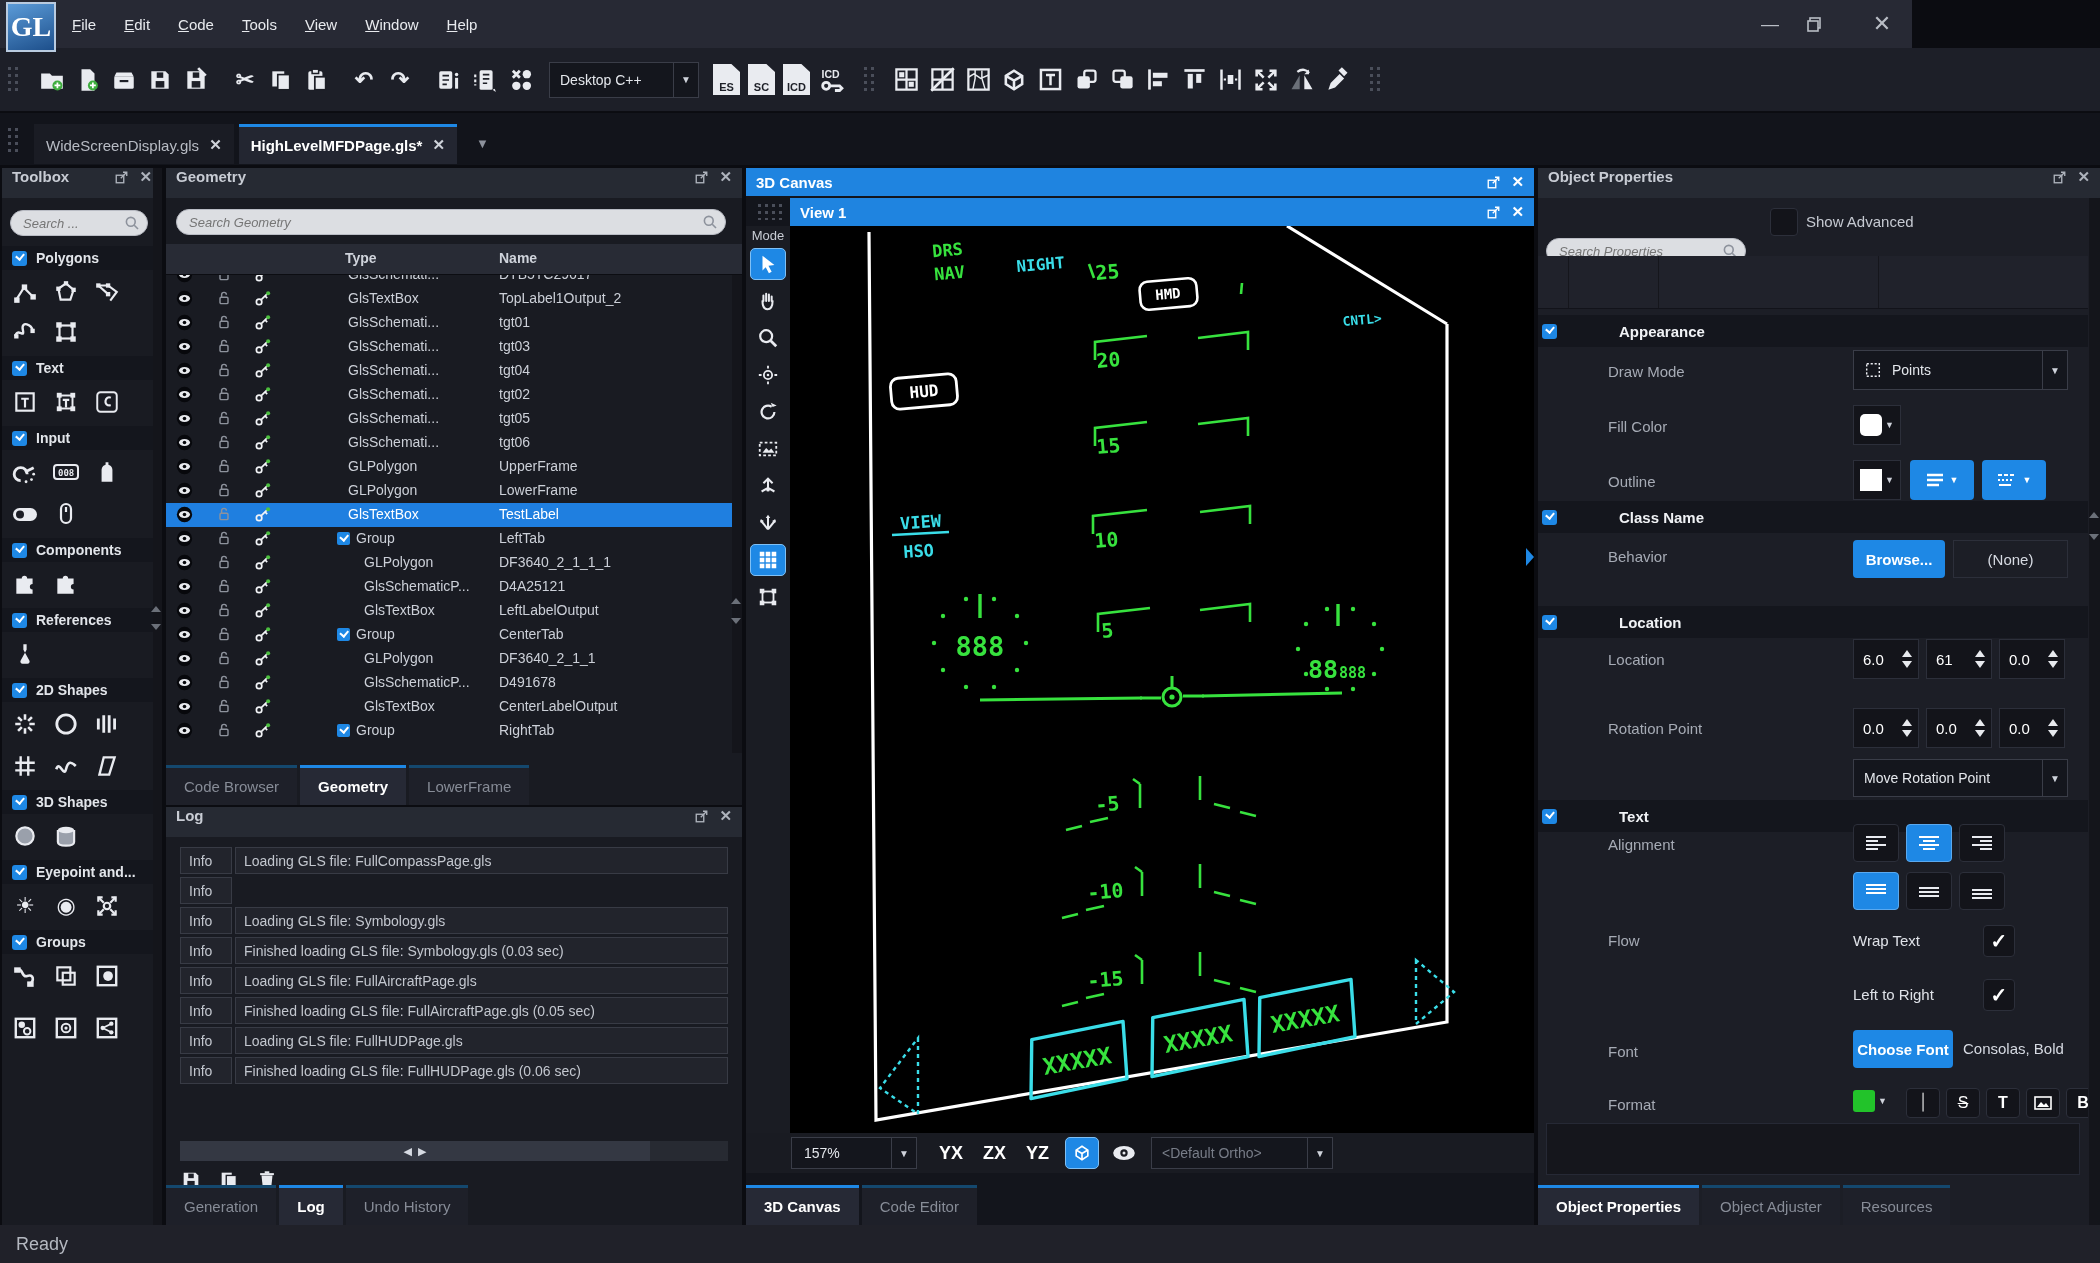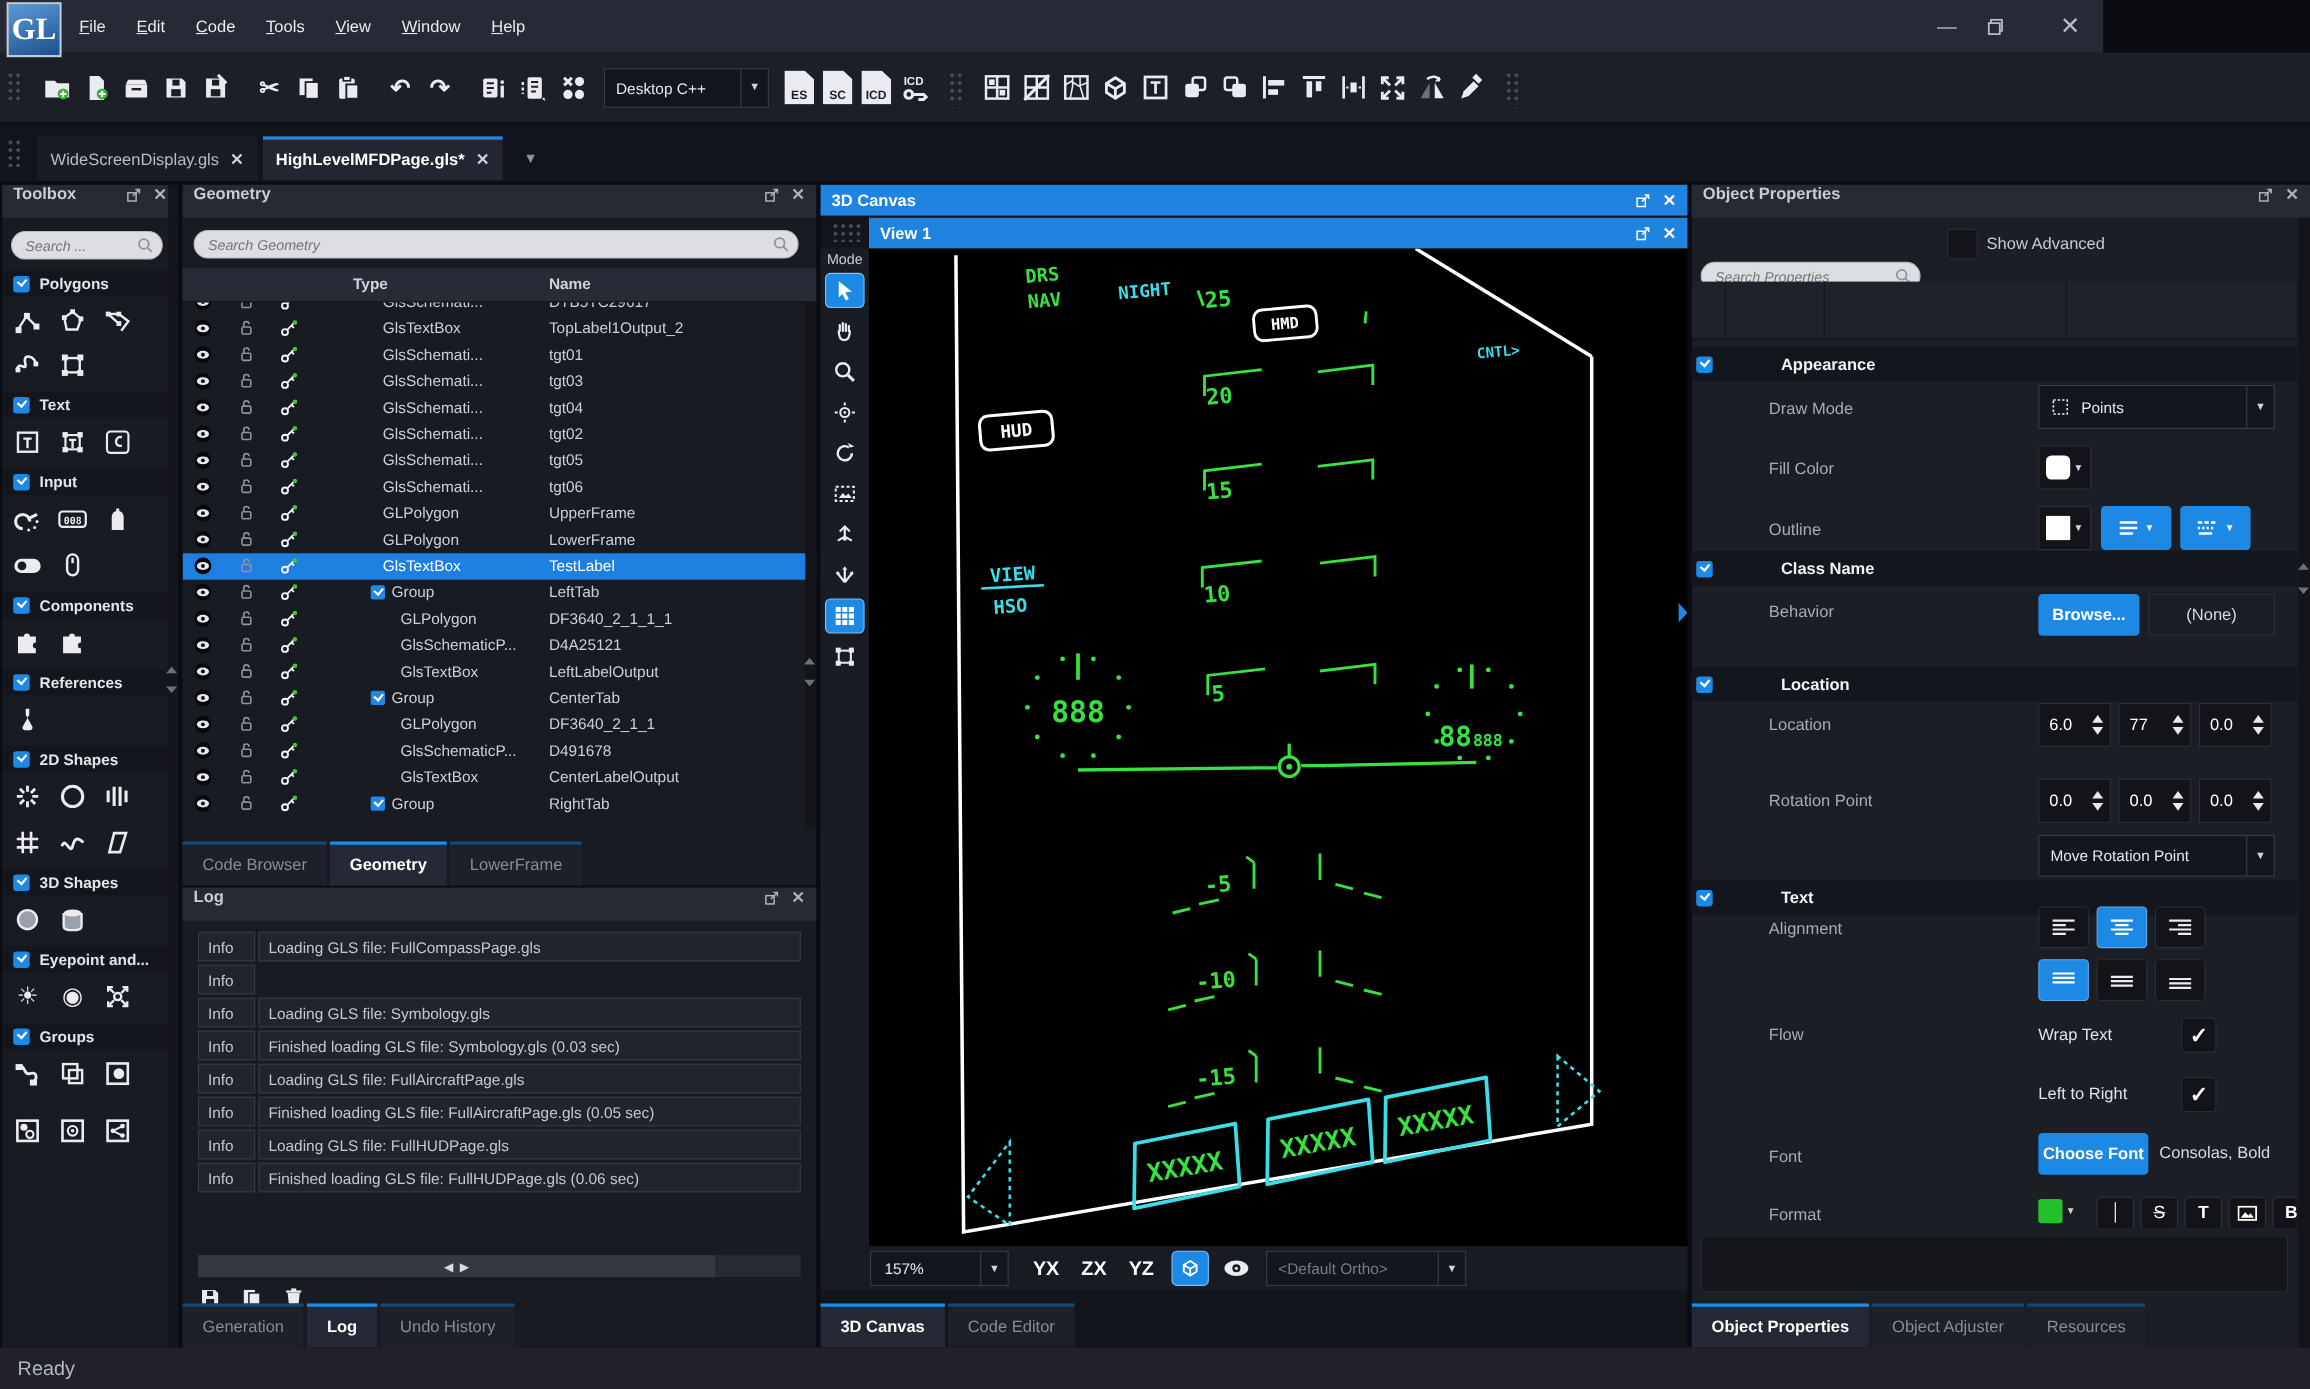--- a/index.html
+++ b/index.html
@@ -639,21 +639,21 @@
           <span style="font-weight:bold;">✕</span>
         </span>
     </div>
     <div class="srchwrap" style="margin:11px 16px 0 10px;">
       <input class="srch" placeholder="Search Geometry" style="">
       <svg class="mag" width="16" height="16">
           <use href="#i-magnifier"></use>
         </svg>
     </div>
     <div class="abs" style="left:0;top:76px;width:576px;height:30px;background:#282b35;border-bottom:1px solid #0c0d12;">
-      <span class="abs" style="left:155px;top:6px;font-weight:bold;color:#cfd3db;">Type</span>
+      <span class="abs" style="left:179px;top:6px;font-weight:bold;color:#cfd3db;">Type</span>
       <span class="abs" style="left:333px;top:6px;font-weight:bold;color:#cfd3db;">Name</span>
     </div>
     <div class="abs" id="geo-rows" style="left:0;top:107px;width:576px;height:478px;overflow:hidden;">
         <div class="grow" style="margin-top: -12px;">
           <svg class="ri" width="17" height="17" style="left:10px">
             <use href="#i-eye"></use>
           </svg>
           <svg class="ri" width="16" height="16" style="left:50px">
             <use href="#i-lock"></use>
           </svg>
@@ -1342,21 +1342,21 @@
     </div>
     <span class="plabel" style="top:483px;">Location</span>
     <div class="spin" style="left:315px;top:471px;">
         <span>6.0</span>
         <span class="arrs">
           <span class="tri-up"></span>
           <span class="tri-dn"></span>
         </span>
       </div>
     <div class="spin" style="left:388px;top:471px;">
-        <span>77</span>
+        <span>61</span>
         <span class="arrs">
           <span class="tri-up"></span>
           <span class="tri-dn"></span>
         </span>
       </div>
     <div class="spin" style="left:461px;top:471px;">
         <span>0.0</span>
         <span class="arrs">
           <span class="tri-up"></span>
           <span class="tri-dn"></span>

